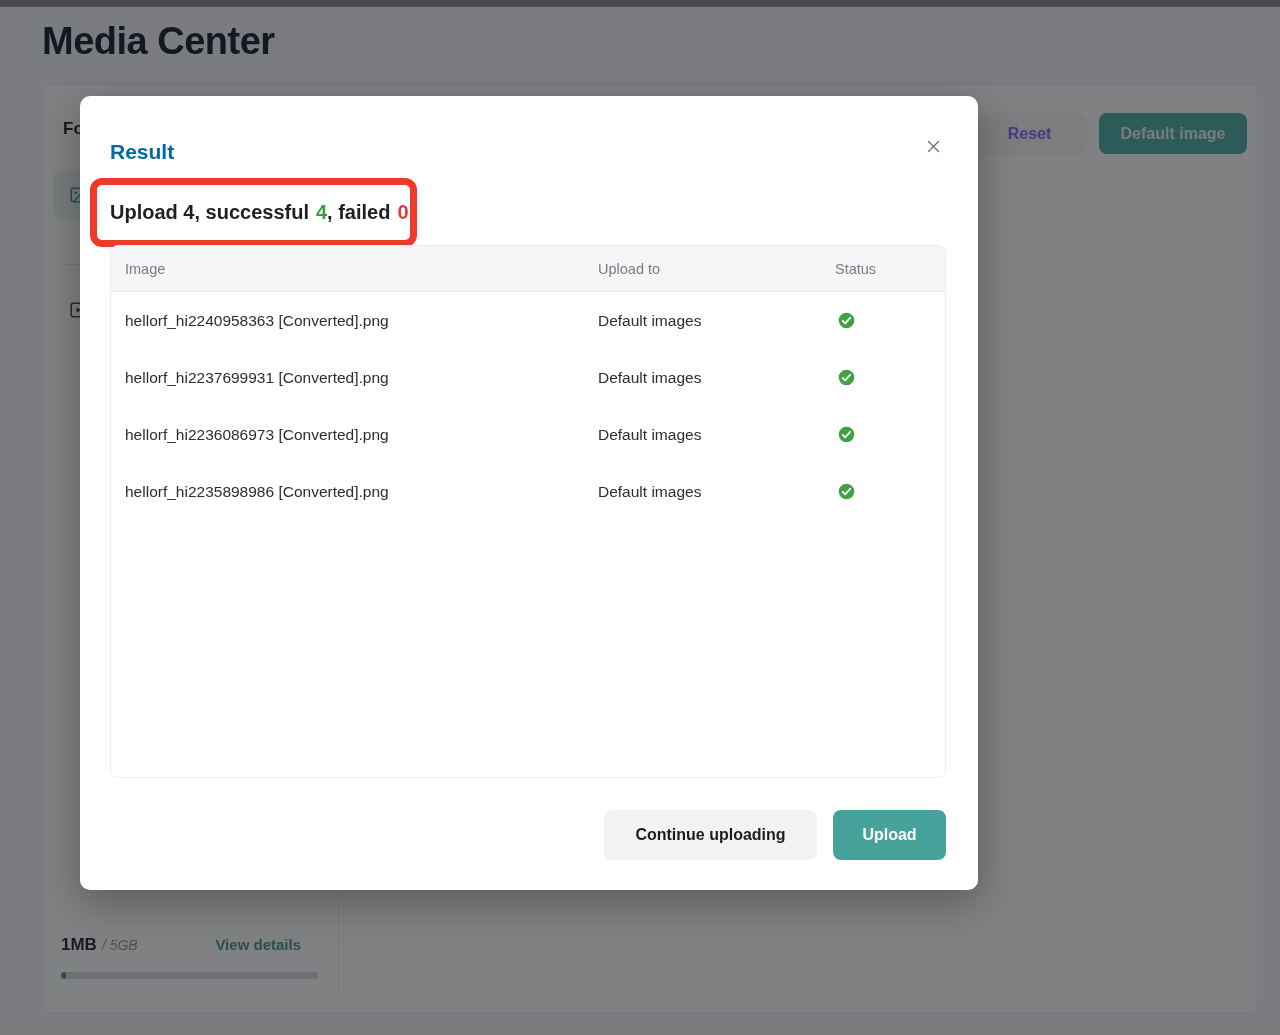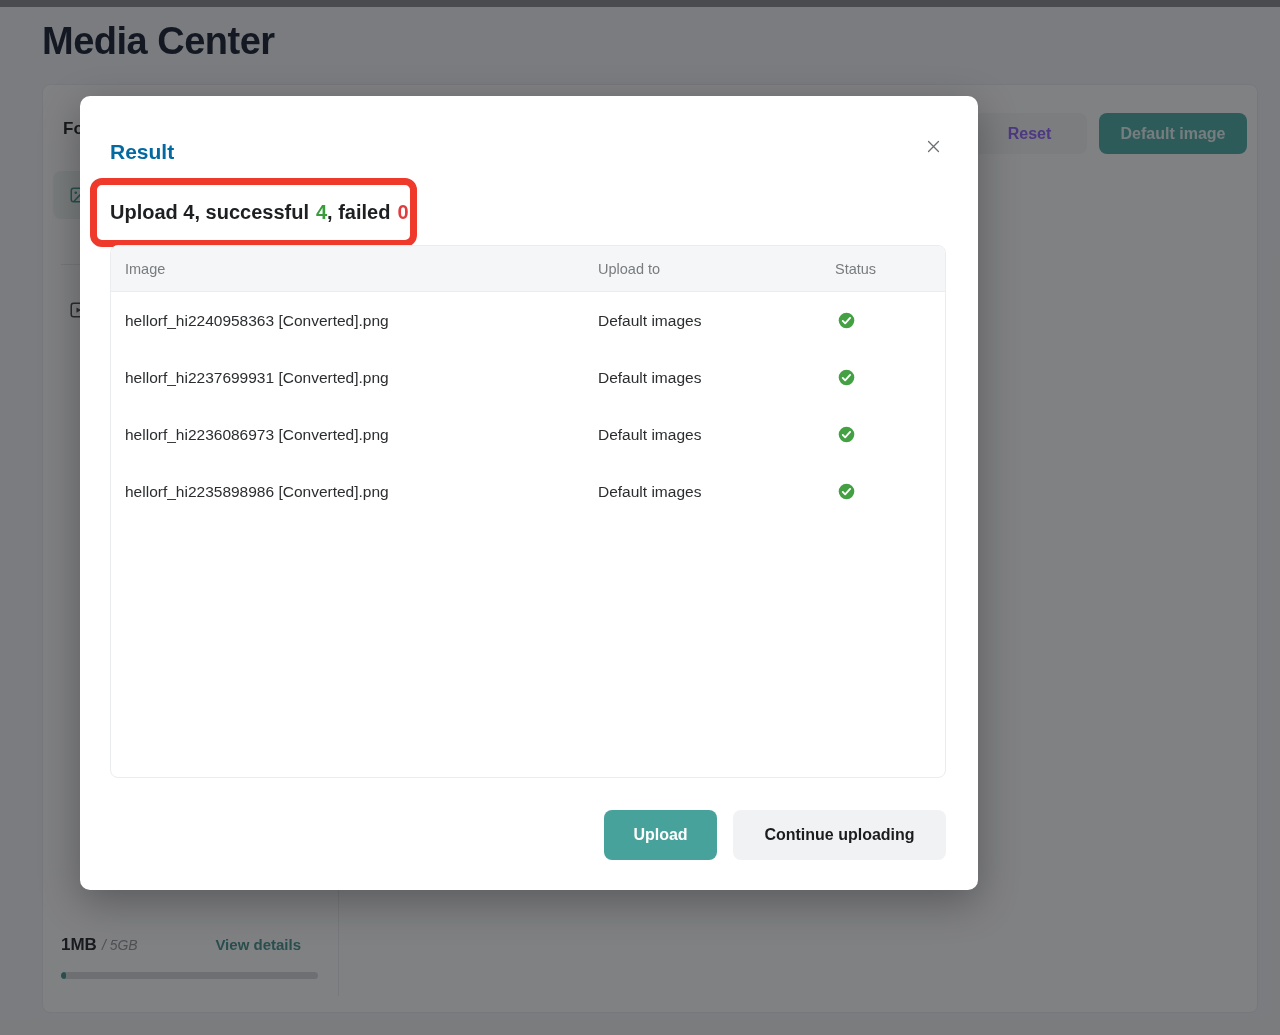--- a/index.html
+++ b/index.html
@@ -182,18 +182,18 @@
           <circle cx="12" cy="12" r="11" fill="#43a143"></circle>
           <path d="M6.7 12.6l3.4 3.4 7-7.6" stroke="#ffffff" stroke-width="2.6" fill="none" stroke-linecap="round" stroke-linejoin="round"></path>
         </svg>
       </span>
     </div>
   </div>
 </div>
     </div>
 
     <div class="modal-footer">
+      <button class="btn btn-continue">Continue uploading</button>
       <button class="btn btn-upload">Upload</button>
-      <button class="btn btn-continue">Continue uploading</button>
     </div>
   </div>
 
 </div>
 
 </body></html>

